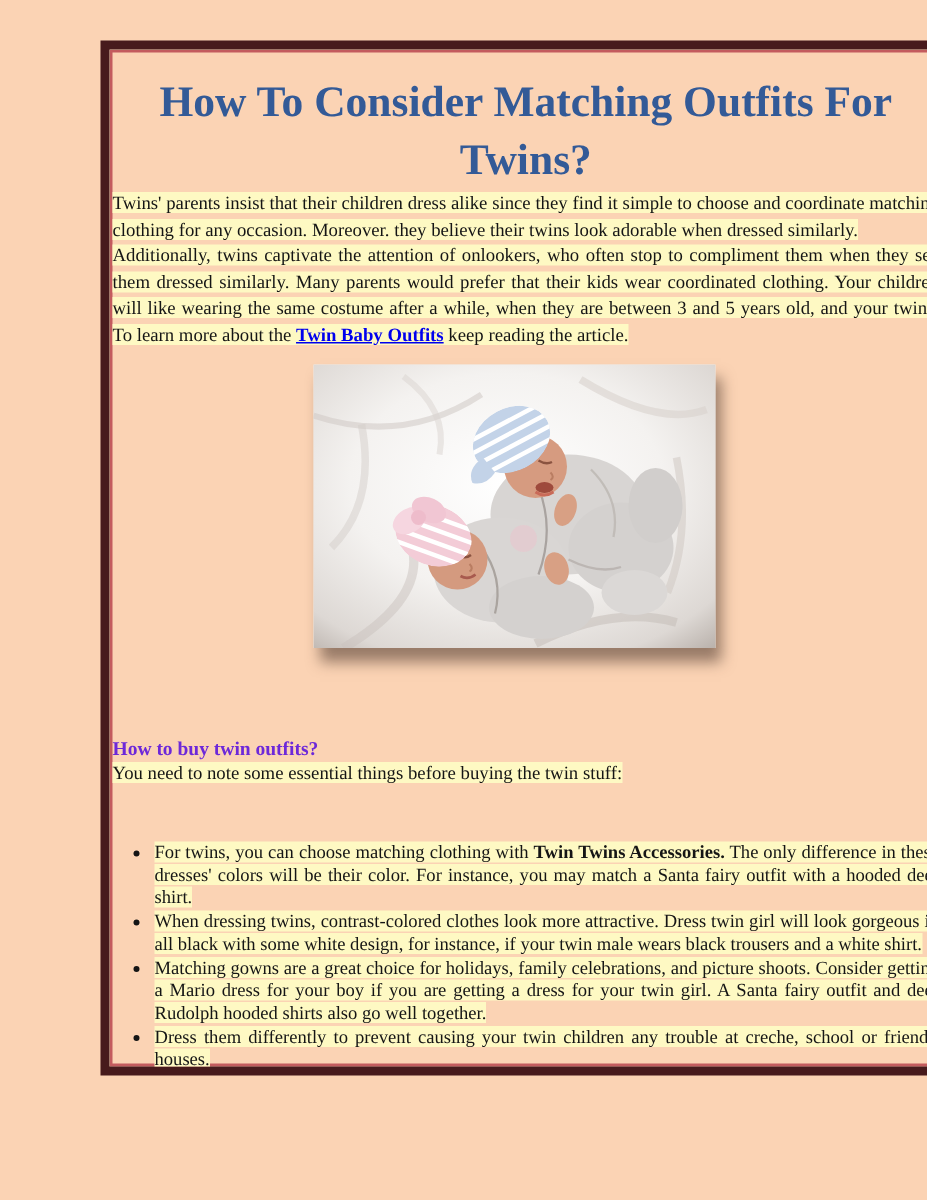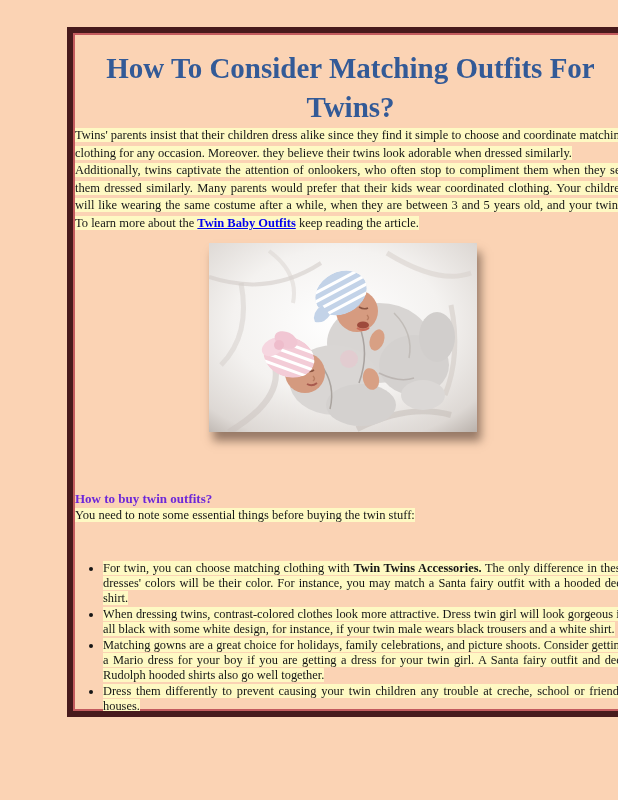--- a/index.html
+++ b/index.html
@@ -136,20 +136,20 @@
 
         <ellipse cx="162" cy="136" rx="8" ry="11" fill="#d8a084" transform="rotate(-15 162 136)"></ellipse>
       </svg>
     </div>
 
     <h2 class="subhead">How to buy twin outfits?</h2>
 
     <p class="body intro"><span class="hl">You need to note some essential things before buying the twin stuff:</span></p>
 
     <ul class="tips">
-      <li><span class="hl"><span>For twin, you can choose matching clothing with </span><b>Twin Twins Accessories.</b><span> The only difference in these dresses' colors will be their color. For instance, you may match a Santa fairy outfit with a hooded deer shirt.</span></span></li>
+      <li><span class="hl"><span>For twins, you can choose matching clothing with </span><b>Twin Twins Accessories.</b><span> The only difference in these dresses' colors will be their color. For instance, you may match a Santa fairy outfit with a hooded deer shirt.</span></span></li>
       <li><span class="hl"><span>When dressing twins, contrast-colored clothes look more attractive. Dress twin girl will look gorgeous in all black with some white design, for instance, if your twin male wears black trousers and a white shirt.</span><b></b><span></span></span></li>
       <li><span class="hl"><span>Matching gowns are a great choice for holidays, family celebrations, and picture shoots. Consider getting a Mario dress for your boy if you are getting a dress for your twin girl. A Santa fairy outfit and deer Rudolph hooded shirts also go well together.</span><b></b><span></span></span></li>
       <li><span class="hl"><span>Dress them differently to prevent causing your twin children any trouble at creche, school or friends' houses.</span><b></b><span></span></span></li>
     </ul>
 
   </div>
 </div>
 
 </body></html>

